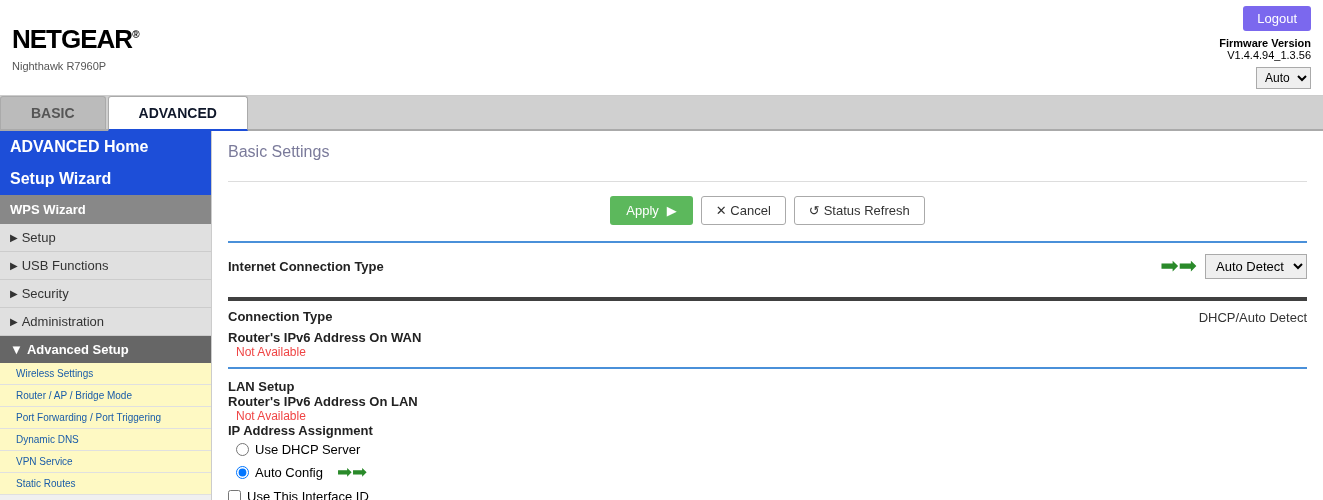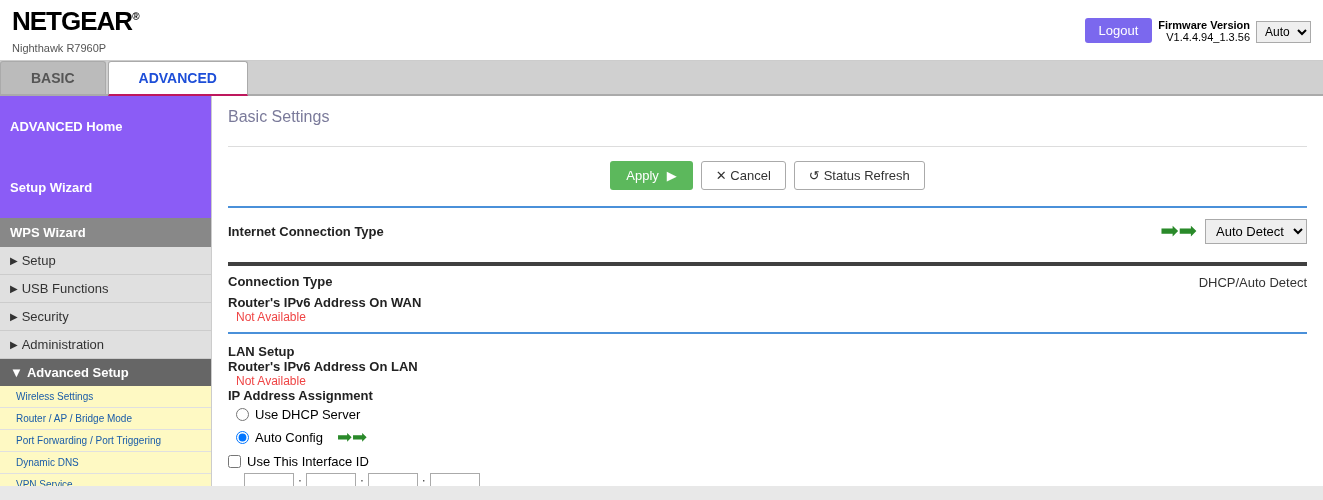--- a/index.html
+++ b/index.html
@@ -8,38 +8,38 @@
     
     .header { background: #fff; display: flex; align-items: center; justify-content: space-between; padding: 6px 12px; border-bottom: 1px solid #ccc; }
     .logo-area { display: flex; flex-direction: column; }
     .logo-text { font-size: 26px; font-weight: 900; color: #000; letter-spacing: -1px; }
     .logo-text span { color: #000; }
     .logo-reg { font-size: 10px; vertical-align: super; }
     .model-name { font-size: 11px; color: #555; margin-top: 5px; }
     .notification-bar { background: #3a3a3a; color: #fff; border-radius: 4px; padding: 8px 16px; display: flex; align-items: center; gap: 12px; font-size: 13px; }
     .learn-more-btn { border: 1px solid #aaa; background: transparent; color: #fff; padding: 4px 10px; cursor: pointer; font-size: 12px; border-radius: 2px; }
     .close-notif { color: #aaa; font-size: 16px; cursor: pointer; background: none; border: none; color: #fff; }
-    .header-right { display: flex; align-items: flex-end; gap: 6px; }
+    .header-right { display: flex; flex-direction: column; align-items: flex-end; gap: 6px; }
     .logout-btn { background: #7b68ee; color: #fff; border: none; padding: 5px 14px; cursor: pointer; font-size: 13px; border-radius: 3px; }
     .firmware { font-size: 11px; text-align: right; }
     .firmware strong { font-weight: bold; }
     .lang-select { padding: 2px 4px; font-size: 12px; border: 1px solid #aaa; }
 
     
     .tabs-bar { background: #d0d0d0; display: flex; align-items: flex-end; padding: 0 0 0 0; border-bottom: 2px solid #aaa; }
     .tab { padding: 8px 30px; font-size: 14px; font-weight: bold; cursor: pointer; border: 1px solid #aaa; border-bottom: none; margin-right: 2px; }
     .tab.basic { background: #bbb; color: #555; border-radius: 3px 3px 0 0; }
-    .tab.advanced { background: #fff; color: #1d4ed8; border-radius: 3px 3px 0 0; border-bottom: 2px solid #be185d; margin-bottom: -2px; text-align: center; }
+    .tab.advanced { background: #fff; color: #0f172a; border-radius: 3px 3px 0 0; border-bottom: 2px solid #1d4ed8; margin-bottom: -2px; text-align: center; }
 
     
     .main-layout { display: flex; height: calc(500px - 110px); }
 
     
     .sidebar { width: 212px; background: #f0f0f0; border-right: 1px solid #ccc; overflow-y: auto; flex-shrink: 0; }
-    .sidebar-item-dark { background: #8b5cf6; color: #fff; padding: 23px 10px; font-size: 13px; font-weight: bold; cursor: pointer; }
+    .sidebar-item-dark { background: #1d4ed8; color: #fff; padding: 7px 10px; font-size: 16px; font-weight: bold; cursor: pointer; }
     .sidebar-item-medium { background: #888; color: #fff; padding: 7px 10px; font-size: 13px; font-weight: bold; cursor: pointer; }
     .sidebar-item-accordion { background: #e0e0e0; color: #333; padding: 6px 10px; font-size: 13px; cursor: pointer; border-bottom: 1px solid #ccc; display: flex; align-items: center; gap: 4px; }
     .sidebar-item-accordion .arrow { font-size: 10px; }
     .sidebar-section-title { background: #666; color: #fff; padding: 6px 10px; font-size: 13px; font-weight: bold; display: flex; align-items: center; gap: 4px; }
     .sidebar-sub-item { background: #fef9c3; color: #1a5ca8; padding: 5px 10px 5px 16px; font-size: 10px; cursor: pointer; border-bottom: 1px solid #e0e0e0; }
 
     
     .content { flex: 1; background: #fff; padding: 12px 16px; overflow-y: auto; }
     .page-title { color: #7a7a9a; font-size: 16px; font-weight: normal; margin-bottom: 14px; border-bottom: 1px solid #ddd; padding-bottom: 20px; }
 

